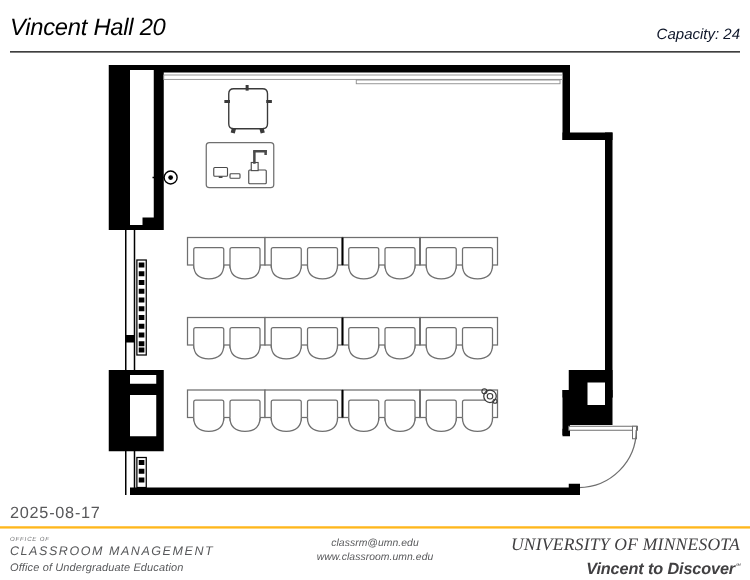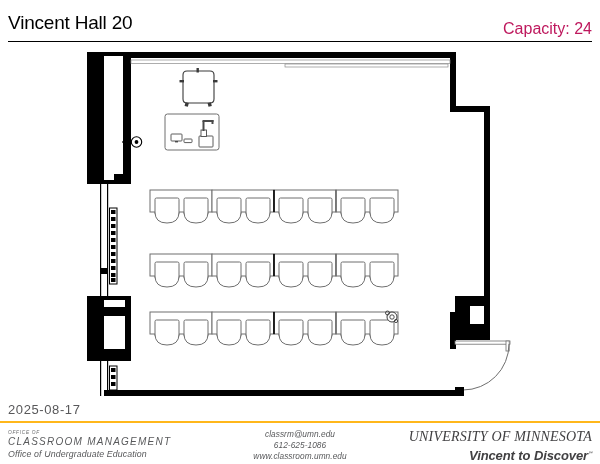--- a/index.html
+++ b/index.html
@@ -16,36 +16,36 @@
     position: relative;
     width: 600px;
     height: 464px;
     background: #ffffff;
   }
 
   
   #header {
     position: absolute;
     left: 0; top: 0;
-    width: 600px; height: 44px;
+    width: 600px; height: 44px; font-style: italic;
   }
   #room-title {
     position: absolute;
     left: 8px; top: 12px;
     font-size: 19px;
     font-weight: normal;
     color: #000;
     letter-spacing: -0.2px;
     white-space: nowrap;
   }
   #capacity-label {
     position: absolute;
     right: 8px; top: 20px;
-    font-size: 16px;
-    color: #be185d;
+    font-size: 12px;
+    color: #0f172a;
     white-space: nowrap;
   }
   #header-rule {
     position: absolute;
     left: 8px; right: 8px; top: 41px;
     height: 1px;
     background: #000;
   }
 
   
@@ -356,21 +356,20 @@
   <div id="footer">
 
     <div id="ocm-block">
       <div id="ocm-office-of">OFFICE OF</div>
       <div id="ocm-name">CLASSROOM MANAGEMENT</div>
       <div id="ocm-sub">Office of Undergraduate Education</div>
     </div>
 
     <div id="contact-block">
       <div>classrm@umn.edu</div>
-      <div>612-625-1086</div>
       <div>www.classroom.umn.edu</div>
     </div>
 
     <div id="umn-block">
       <div id="umn-name">UNIVERSITY OF MINNESOTA</div>
       <div id="umn-tag"><span>Vincent to Discover</span><sup>℠</sup></div>
     </div>
 
   </div>
 

